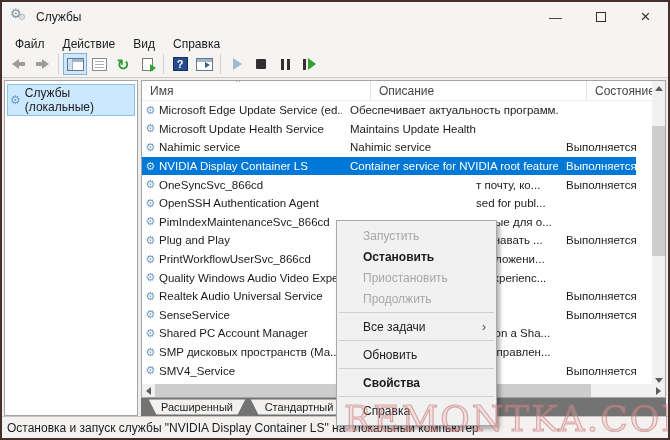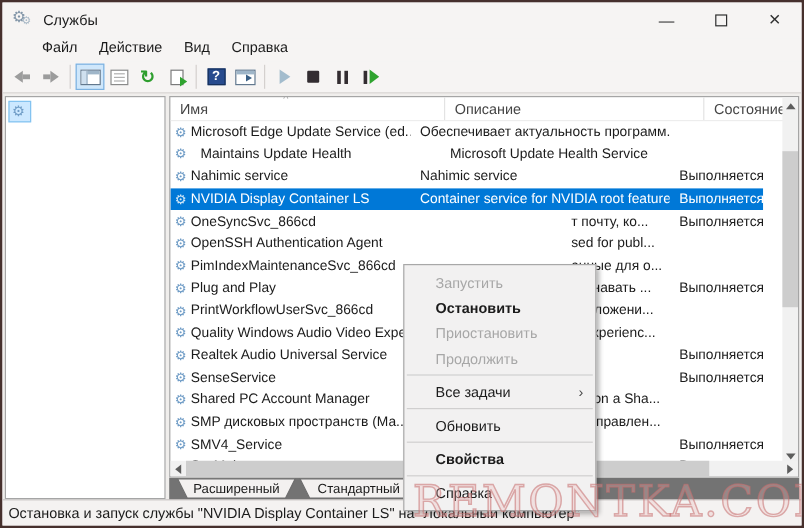--- a/index.html
+++ b/index.html
@@ -14,21 +14,21 @@
   .app-icon { position:relative; width:20px; height:16px; margin-left:8px; }
   .gear-big { position:absolute; left:0; top:-3px; font-size:13px; color:#7f93a6; }
   .gear-small { position:absolute; left:8px; top:3px; font-size:9px; color:#a8b8c6; }
   .title-text { margin-left:6px; font-size:12px; }
   .win-controls { margin-left:auto; display:flex; align-items:center; gap:0; }
   .wc { width:45px; height:30px; display:flex; align-items:center; justify-content:center; color:#2f2f2f; }
   .wc-min { font-size:13px; }
   .wc-max-box { width:10px; height:10px; border:1px solid #2f2f2f; }
   .wc-close { font-size:17px; }
   
-  .menubar { height:19px; display:flex; align-items:flex-start; padding-left:24px; background:#f6f4f3; }
+  .menubar { height:19px; display:flex; align-items:flex-end; padding-left:4px; background:#f6f4f3; }
   .menu-item { padding:0 9px; font-size:12px; }
   
   .toolbar { height:27px; display:flex; align-items:center; padding-left:4px; background:#f6f4f3; border-bottom:1px solid #cfcccb; }
   .tb-icon { width:24px; height:22px; display:flex; align-items:center; justify-content:center; border:1px solid transparent; }
   .tb-icon.active { background:#cfe7fb; border:1px solid #7db2e0; }
   .tb-sep { width:1px; height:20px; background:#d4d0ce; margin:0 4px; }
   .arrow { display:flex; align-items:center; }
   .tri-l { width:0; height:0; border-top:5px solid transparent; border-bottom:5px solid transparent; border-right:7px solid #9c9c9c; }
   .tri-r { width:0; height:0; border-top:5px solid transparent; border-bottom:5px solid transparent; border-left:7px solid #9c9c9c; }
   .tail { width:6px; height:4px; background:#9c9c9c; }
@@ -193,20 +193,21 @@
           <i></i>
           <span class="tri-green"></span>
         </span>
       </span>
   </div>
 
   <div class="main">
     <div class="left-pane">
       <span class="root-item">
         <span class="gear">⚙</span>
+        <span>Службы (локальные)</span>
       </span>
     </div>
 
     <div class="right-col">
       <div class="list-pane">
         <div class="col-headers">
           <span class="sort-caret">^</span>
           <span class="col-h col-name">Имя</span>
           <span class="col-h col-desc">Описание</span>
           <span class="col-h col-state">Состояние</span>
@@ -214,22 +215,22 @@
 
         <div class="rows">
             <div class="row">
               <span class="gear">⚙</span>
               <span class="cell name">Microsoft Edge Update Service (ed...</span>
               <span class="cell desc">Обеспечивает актуальность программ...</span>
               <span class="cell state"></span>
             </div>
             <div class="row">
               <span class="gear">⚙</span>
+              <span class="cell name">Microsoft Update Health Service</span>
               <span class="cell desc">Maintains Update Health</span>
-              <span class="cell name">Microsoft Update Health Service</span>
               <span class="cell state"></span>
             </div>
             <div class="row">
               <span class="gear">⚙</span>
               <span class="cell name">Nahimic service</span>
               <span class="cell desc">Nahimic service</span>
               <span class="cell state">Выполняется</span>
             </div>
             <div class="row selected">
               <span class="gear">⚙</span>

